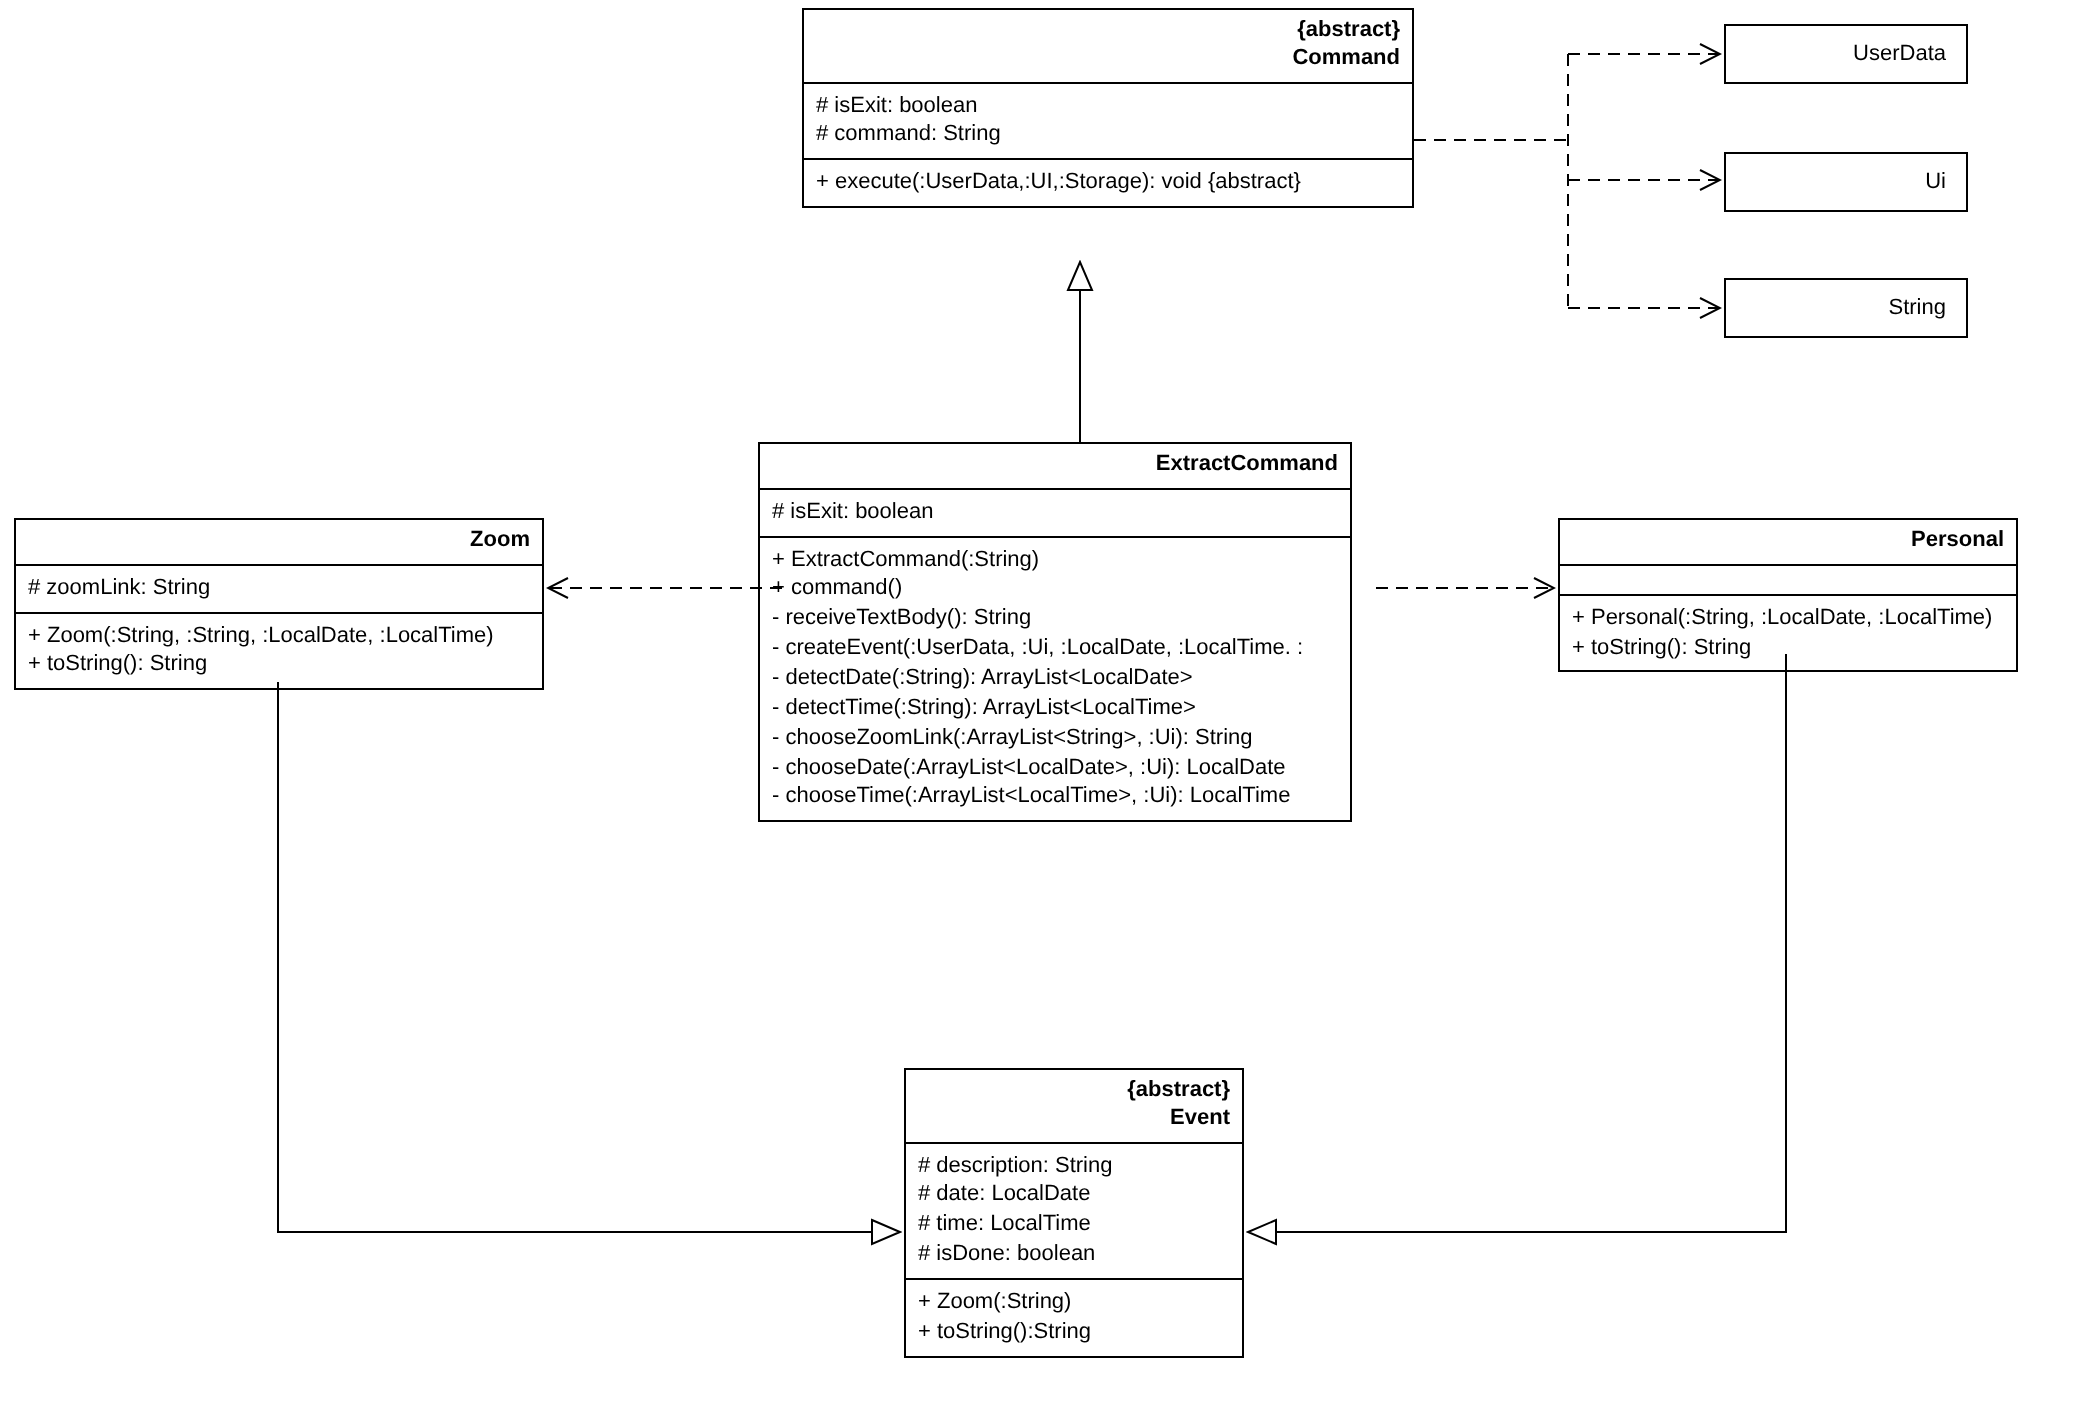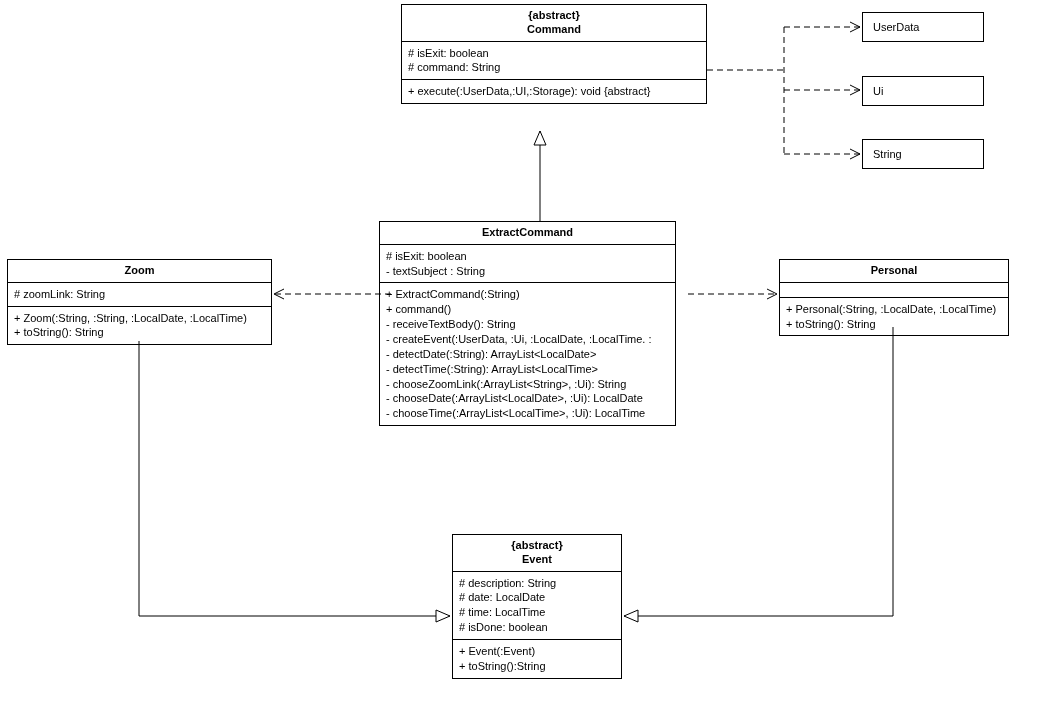--- a/index.html
+++ b/index.html
@@ -1,22 +1,22 @@
 <!DOCTYPE html>
 <html><head>
 <meta charset="utf-8">
 <style>
   html,body{margin:0;padding:0;background:#fff;font-family:Arial,Helvetica,sans-serif;font-size:11px;color:#000}
   .canvas{position:relative;width:1041px;height:708px}
   .box{position:absolute;border:1px solid #000;background:#fff}
-  .title{border-bottom:1px solid #000;text-align:center;font-weight:bold;padding:4px 6px;line-height:1.25}
+  .title{border-bottom:1px solid #000;text-align:right;font-weight:bold;padding:4px 6px;line-height:1.25}
   .title .stereo{font-weight:bold}
   .sect{border-bottom:1px solid #000;padding:4px 6px;line-height:1.35}
   .sect:last-child{border-bottom:none}
-  .simple{position:absolute;border:1px solid #000;background:#fff;text-align:left;padding:8px 10px}
+  .simple{position:absolute;border:1px solid #000;background:#fff;text-align:right;padding:8px 10px}
   svg{position:absolute;top:0;left:0;pointer-events:none}
 </style>
 </head>
 <body>
 
 <div class="canvas">
 
   <div class="box" style="left:401px;top:4px;width:304px">
     <div class="title">
       <div class="stereo">{abstract}</div>
@@ -40,21 +40,20 @@
   <div class="simple" style="left:862px;top:139px;width:100px">
     <span>String</span>
   </div>
 
   <div class="box" style="left:379px;top:221px;width:295px">
     <div class="title">
       <div>ExtractCommand</div>
     </div>
     <div class="sect">
       <div># isExit: boolean</div>
-      <div>- textSubject : String</div>
     </div>
     <div class="sect">
       <div>+ ExtractCommand(:String)</div>
       <div>+ command()</div>
       <div>- receiveTextBody(): String</div>
       <div>- createEvent(:UserData, :Ui, :LocalDate, :LocalTime. :</div>
       <div>- detectDate(:String): ArrayList&lt;LocalDate&gt;</div>
       <div>- detectTime(:String): ArrayList&lt;LocalTime&gt;</div>
       <div>- chooseZoomLink(:ArrayList&lt;String&gt;, :Ui): String</div>
       <div>- chooseDate(:ArrayList&lt;LocalDate&gt;, :Ui): LocalDate</div>
@@ -91,21 +90,21 @@
       <div class="stereo">{abstract}</div>
       <div>Event</div>
     </div>
     <div class="sect">
       <div># description: String</div>
       <div># date: LocalDate</div>
       <div># time: LocalTime</div>
       <div># isDone: boolean</div>
     </div>
     <div class="sect">
-      <div>+ Event(:Event)</div>
+      <div>+ Zoom(:String)</div>
       <div>+ toString():String</div>
     </div>
   </div>
 
   <svg width="1041" height="708">
     <defs>
       <marker id="tri" markerWidth="16" markerHeight="14" refX="15" refY="7" orient="auto" markerUnits="userSpaceOnUse">
         <path d="M1,1 L15,7 L1,13 Z" fill="#fff" stroke="#000"></path>
       </marker>
       <marker id="openarr" markerWidth="12" markerHeight="12" refX="11" refY="6" orient="auto" markerUnits="userSpaceOnUse">

